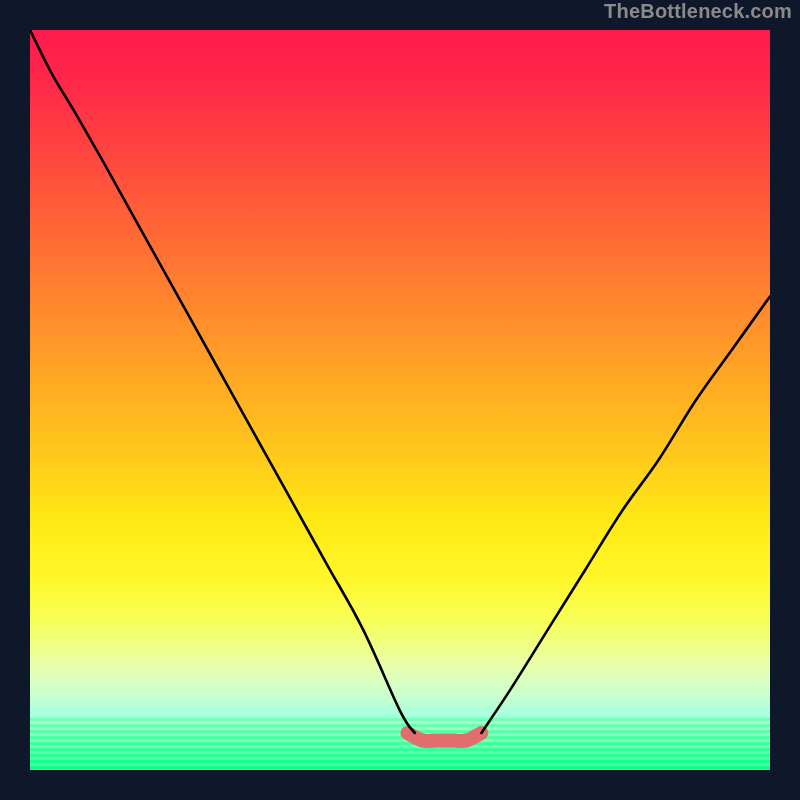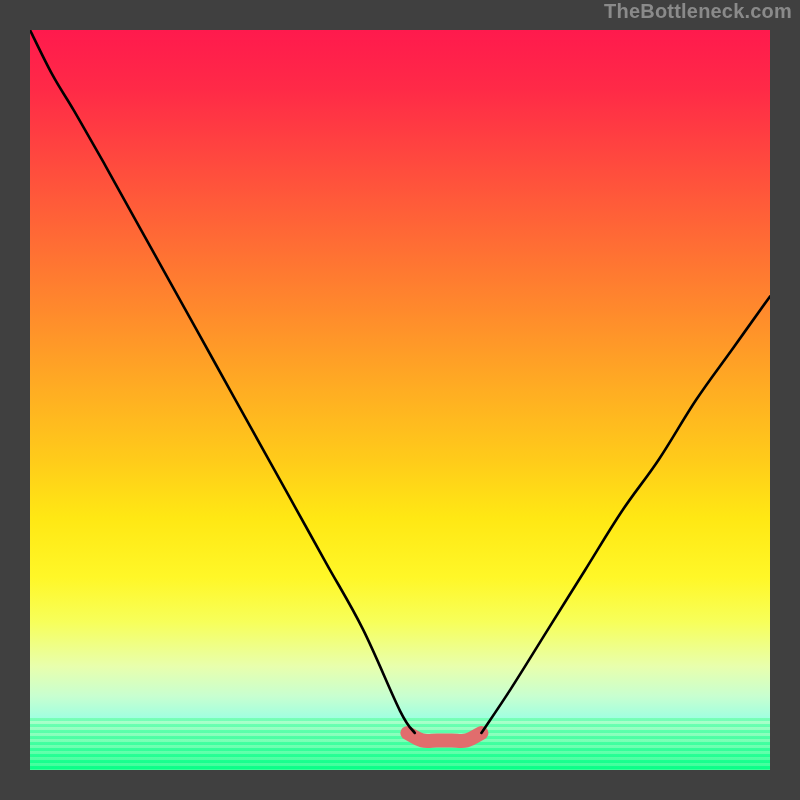--- a/index.html
+++ b/index.html
@@ -1,21 +1,21 @@
 <!DOCTYPE html>
 <html><head>
 <meta charset="utf-8">
 <style>
   * { margin: 0; padding: 0; box-sizing: border-box; }
   html, body { width: 800px; height: 800px; overflow: hidden; background: #000; }
   .frame {
     position: relative;
     width: 800px;
     height: 800px;
-    background: #404040;
+    background: #0f172a;
   }
   .plot {
     position: absolute;
     left: 30px;
     top: 30px;
     width: 740px;
     height: 740px;
     overflow: hidden;
   }
   .gradient {

